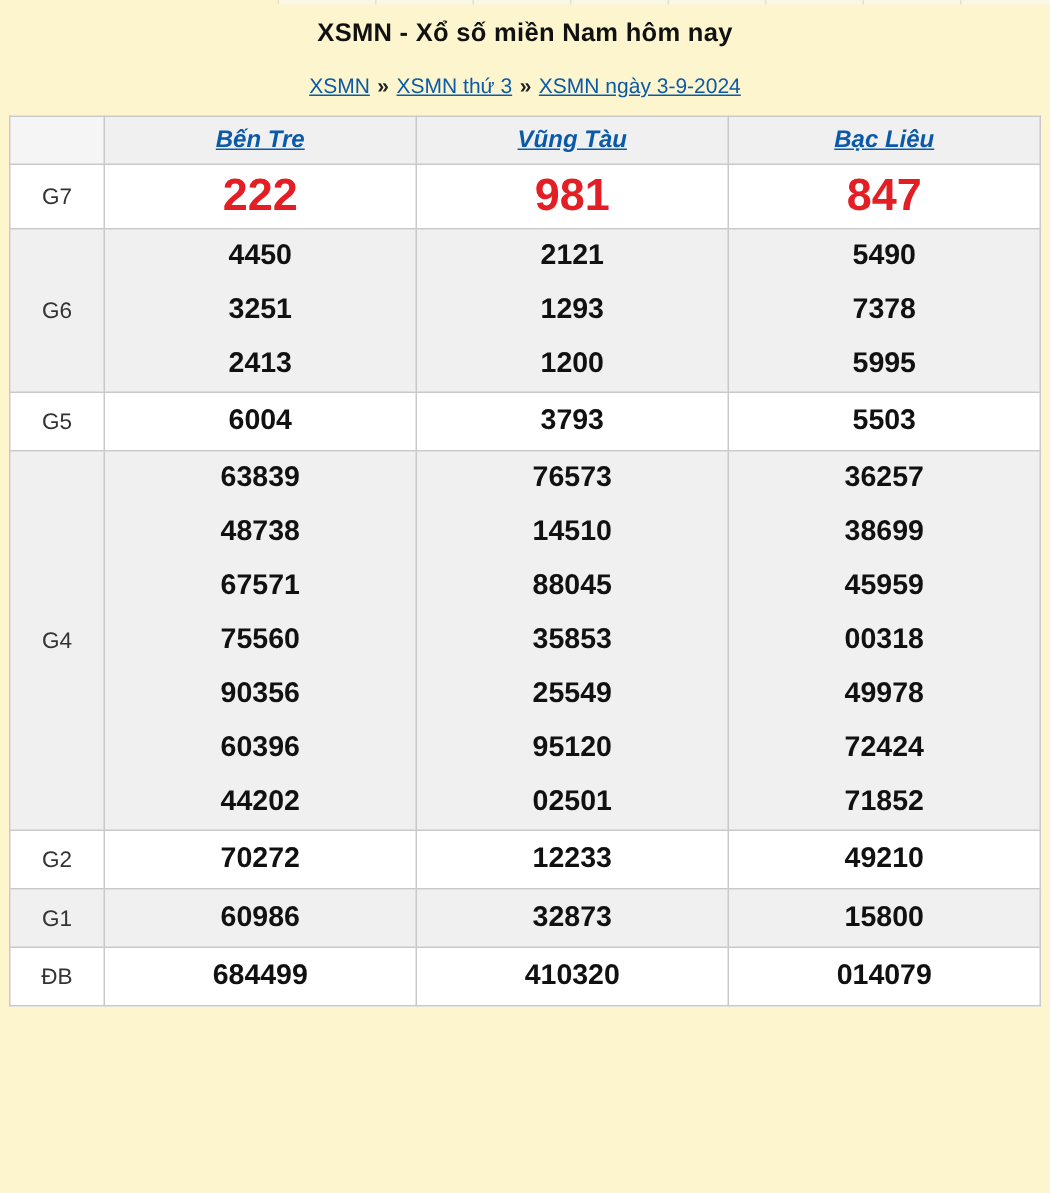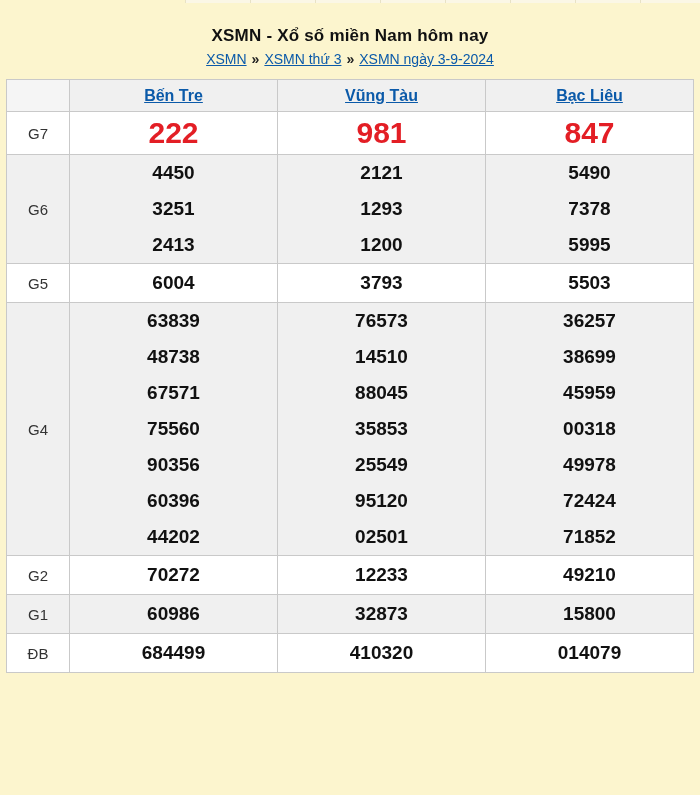--- a/index.html
+++ b/index.html
@@ -21,46 +21,47 @@
   
   .top-strip{
     height:3px;width:100%;
     background:linear-gradient(to right, var(--bg) 0 185px, #fbf7e6 185px 100%);
     border-bottom:0;
     position:relative;
   }
   .top-strip .seg{
     position:absolute;top:0;height:3px;width:1px;background:#e8e2c6;
   }
-  header{ text-align:center; padding-top:23px; }
+  header{ text-align:center; padding-top:9px; }
   h1{
     font-size:17px;font-weight:bold;color:#111;
     letter-spacing:.2px;
   }
   .breadcrumb{
-    margin-top:5px;
+    margin-top:17px;
     font-size:14px;color:#222;
   }
   .breadcrumb a{
     color:var(--link);text-decoration:underline;cursor:pointer;
   }
   .breadcrumb .sep{ color:#222; padding:0 5px; font-weight:bold;}
   table{
     width:688px;
     margin:12px 6px 0 6px;
     border-collapse:collapse;
     table-layout:fixed;
     background:#fff;
   }
   col.c-label{width:63px;}
   th,td{ border:1px solid var(--border); text-align:center; vertical-align:middle; }
   thead th{
     height:32px;
     background:var(--stripe);
     font-size:16px;
+    font-style:italic;
   }
   thead th a{
     color:var(--link);font-weight:bold;text-decoration:underline;cursor:pointer;
   }
   thead th.corner{ background:#f5f5f5; }
   tbody tr{ background:#ffffff; }
   tbody tr:nth-child(even){ background:var(--stripe); }
   td.label-cell{
     font-size:15px;color:var(--label);font-weight:normal;
   }

